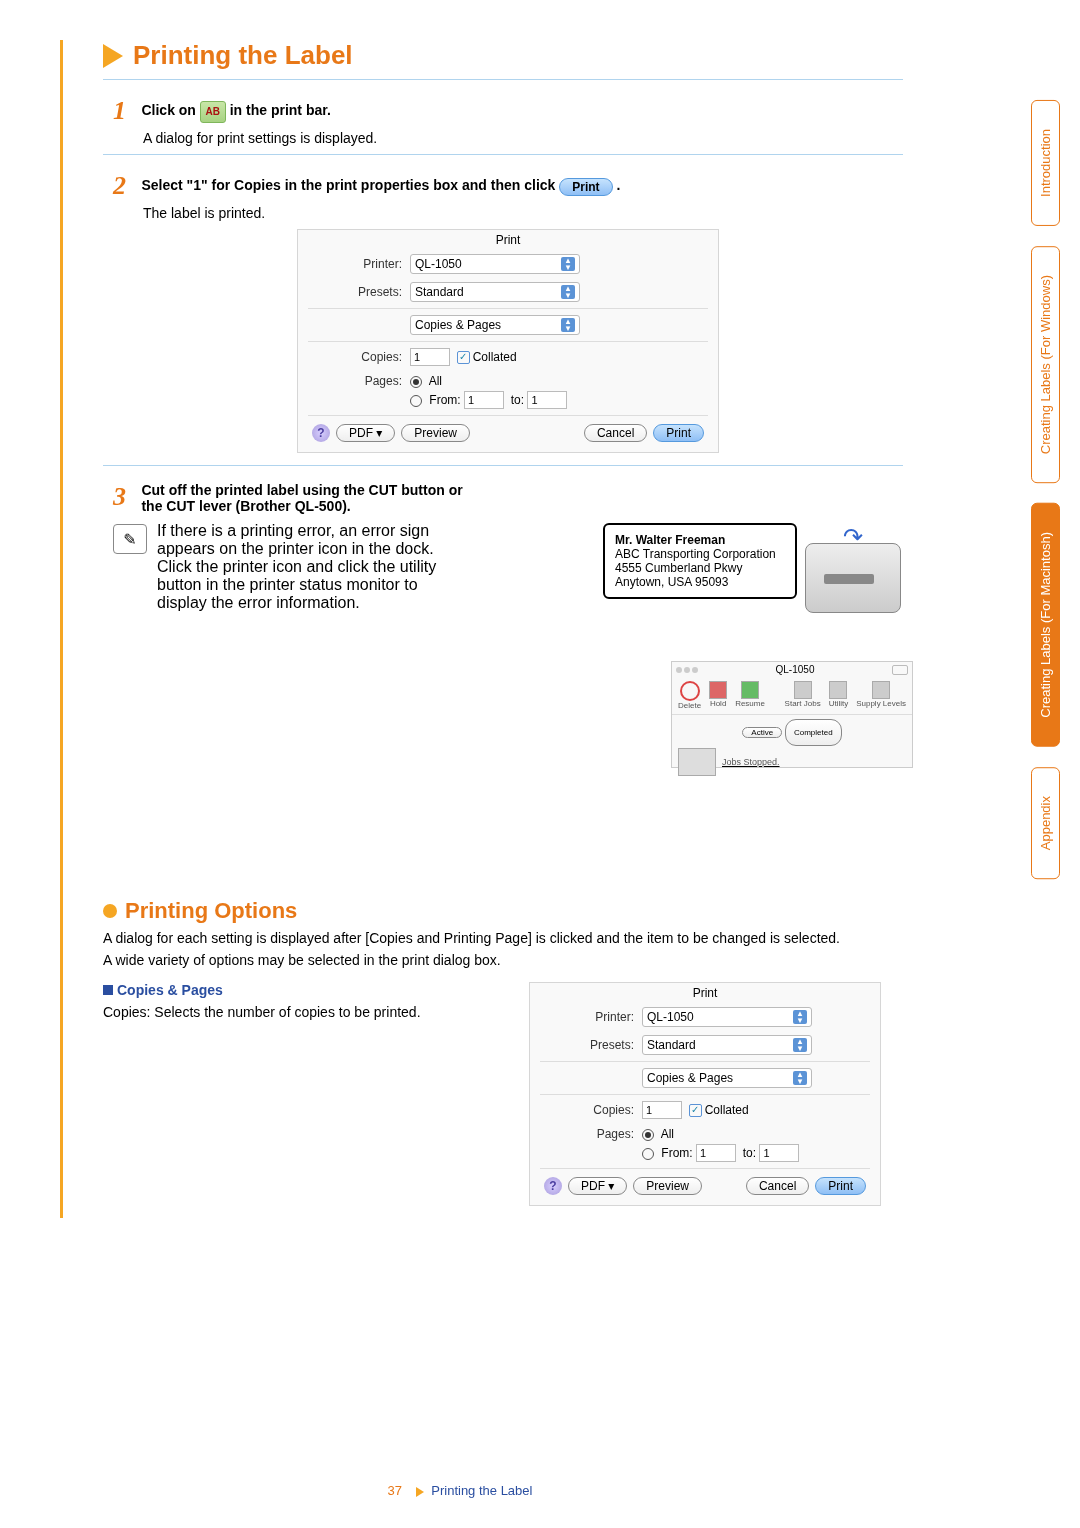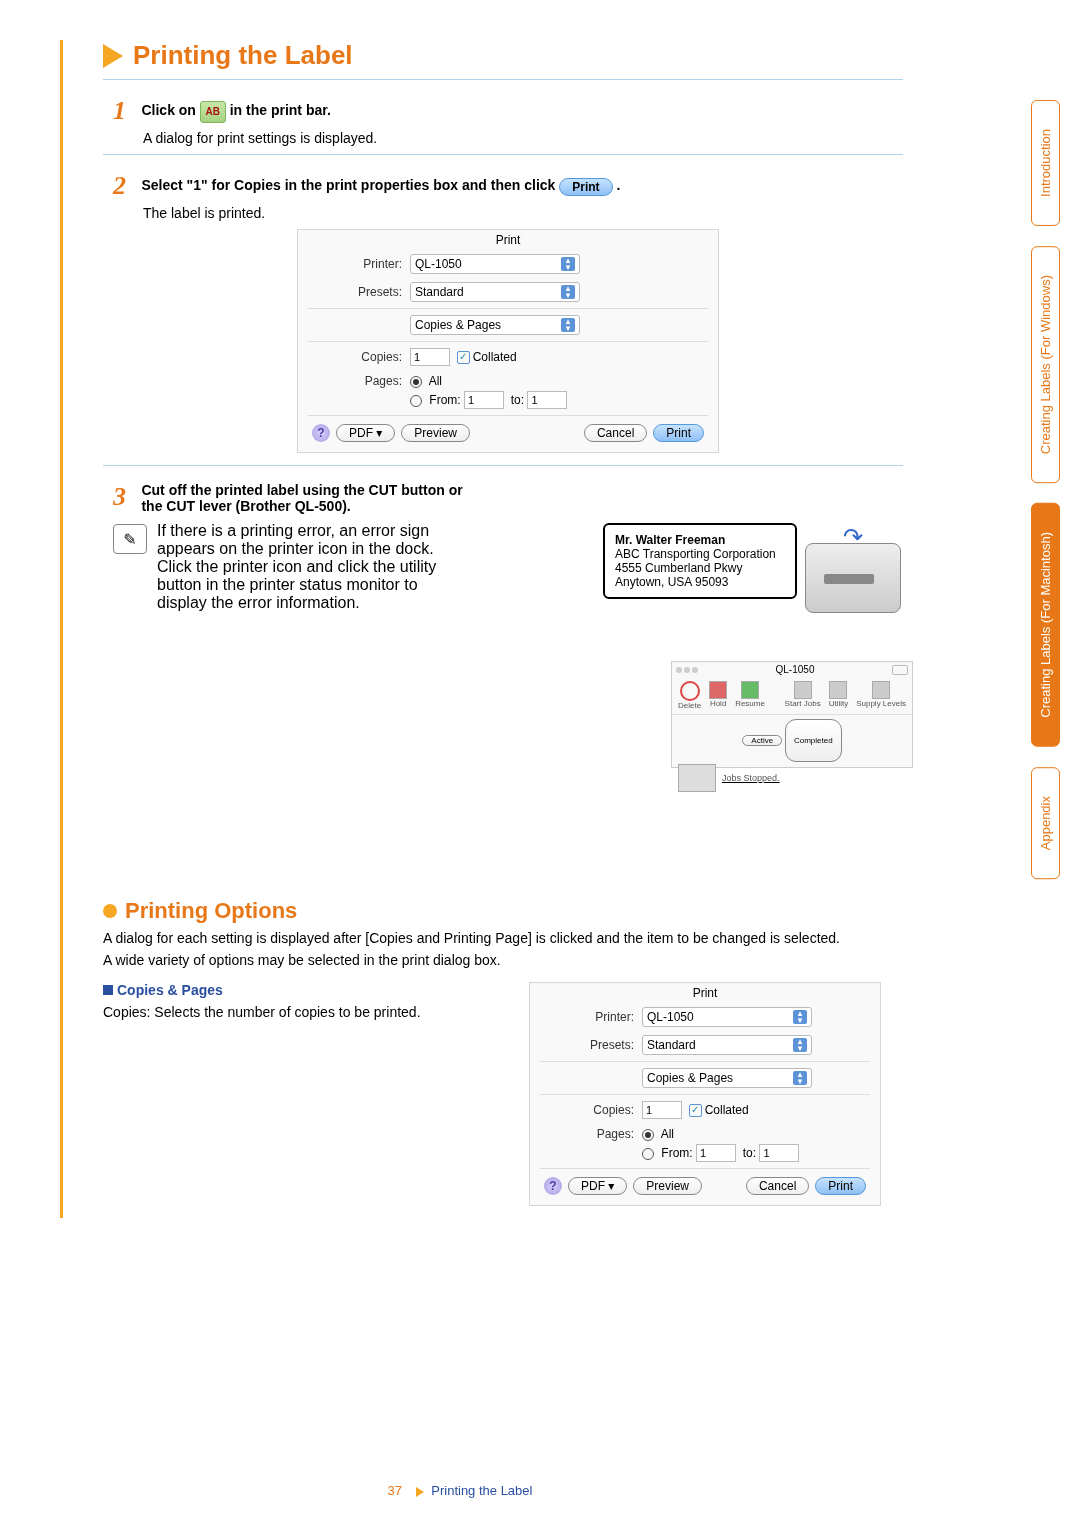--- a/index.html
+++ b/index.html
@@ -432,21 +432,21 @@
                 <span>Utility</span>
               </div>
             <div class="tb-btn">
                 <div class="tb-icon"></div>
                 <span>Supply Levels</span>
               </div>
           </div>
           <div class="status-body">
             <div style="text-align:center;">
               <span class="pill-btn" style="font-size:8px;padding:0 8px;">Active</span>
-              <span class="pill-btn" style="font-size:8px;padding:16px 8px;">Completed</span>
+              <span class="pill-btn" style="font-size:8px;padding:8px 8px;">Completed</span>
             </div>
             <div style="display:flex;gap:6px;align-items:center;margin-top:2px;text-decoration:underline;">
               <span class="pimg"></span>
               <span class="jobs">Jobs Stopped.</span>
             </div>
           </div>
         </div>
       </div>
     </div>
 

